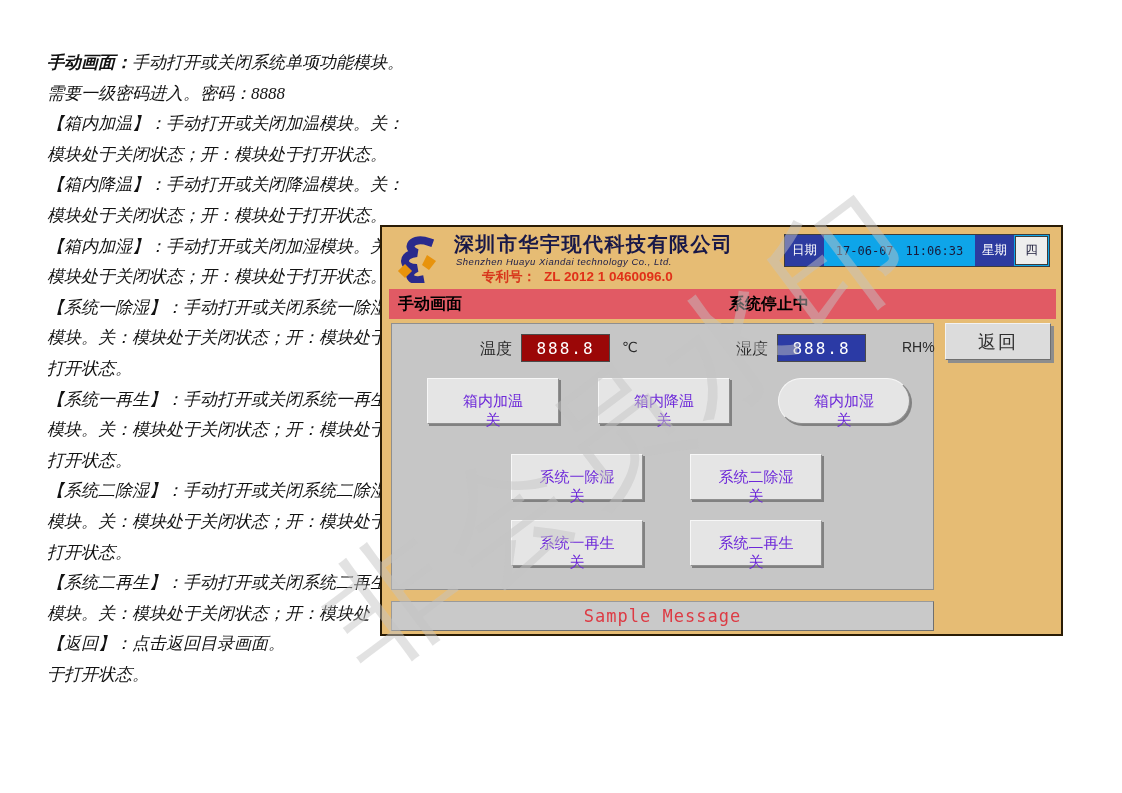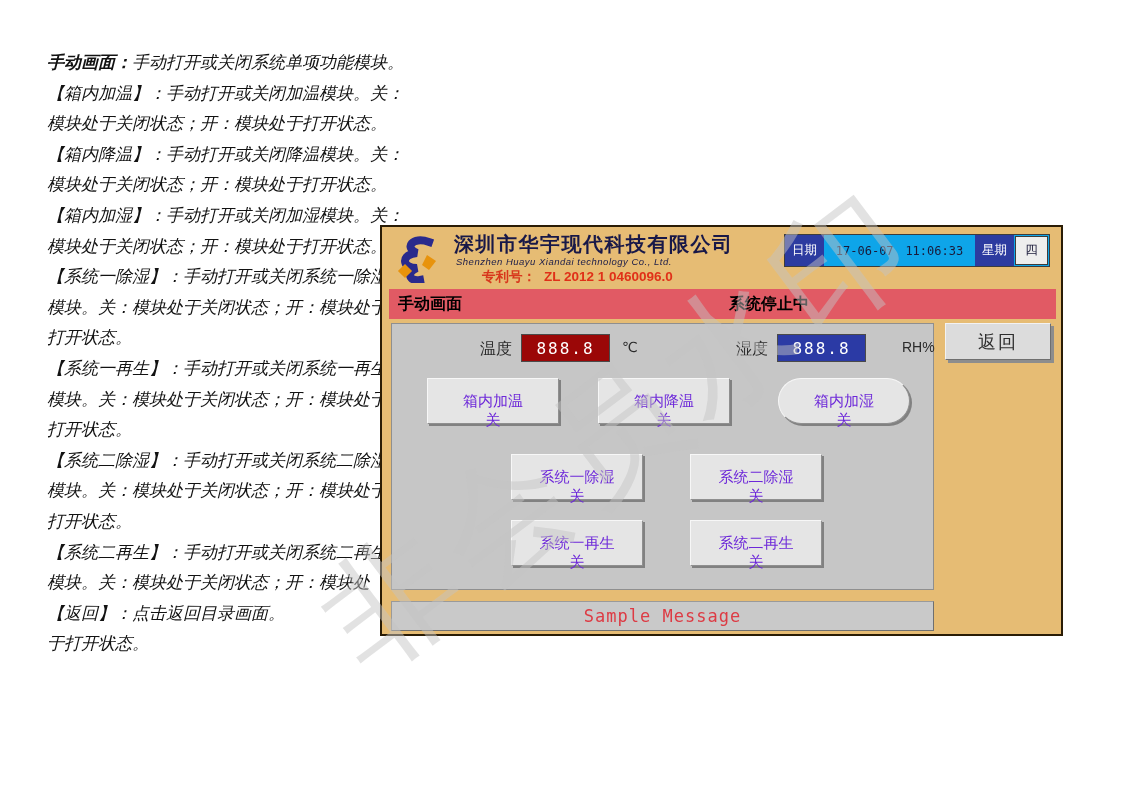--- a/index.html
+++ b/index.html
@@ -86,20 +86,21 @@
     pointer-events:none; z-index:30; font-family:"Liberation Serif","DejaVu Serif",serif;
     white-space:nowrap; }
 </style>
 </head>
 <body>
 
 <div class="stage">
 
   <div class="doc">
     <div class="doc-line"><span class="doc-heading">手动画面：</span><span>手动打开或关闭系统单项功能模块。</span></div>
+    <div class="doc-line">需要一级密码进入。密码：8888</div>
     <div class="doc-line">【箱内加温】：手动打开或关闭加温模块。关：</div>
     <div class="doc-line">模块处于关闭状态；开：模块处于打开状态。</div>
     <div class="doc-line">【箱内降温】：手动打开或关闭降温模块。关：</div>
     <div class="doc-line">模块处于关闭状态；开：模块处于打开状态。</div>
     <div class="doc-line">【箱内加湿】：手动打开或关闭加湿模块。关：</div>
     <div class="doc-line">模块处于关闭状态；开：模块处于打开状态。</div>
     <div class="doc-line">【系统一除湿】：手动打开或关闭系统一除湿</div>
     <div class="doc-line">模块。关：模块处于关闭状态；开：模块处于</div>
     <div class="doc-line">打开状态。</div>
     <div class="doc-line">【系统一再生】：手动打开或关闭系统一再生</div>

